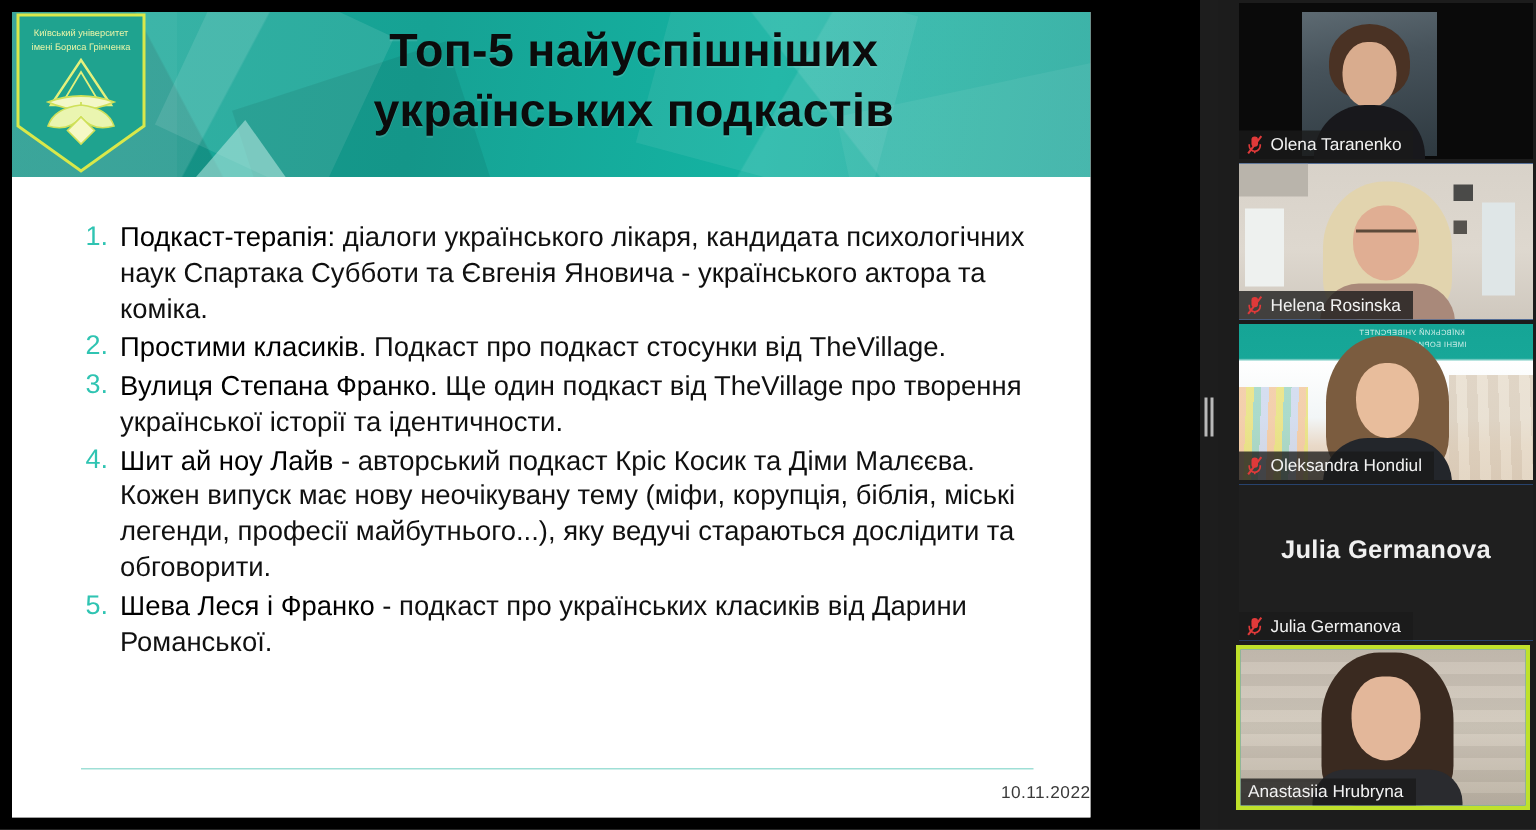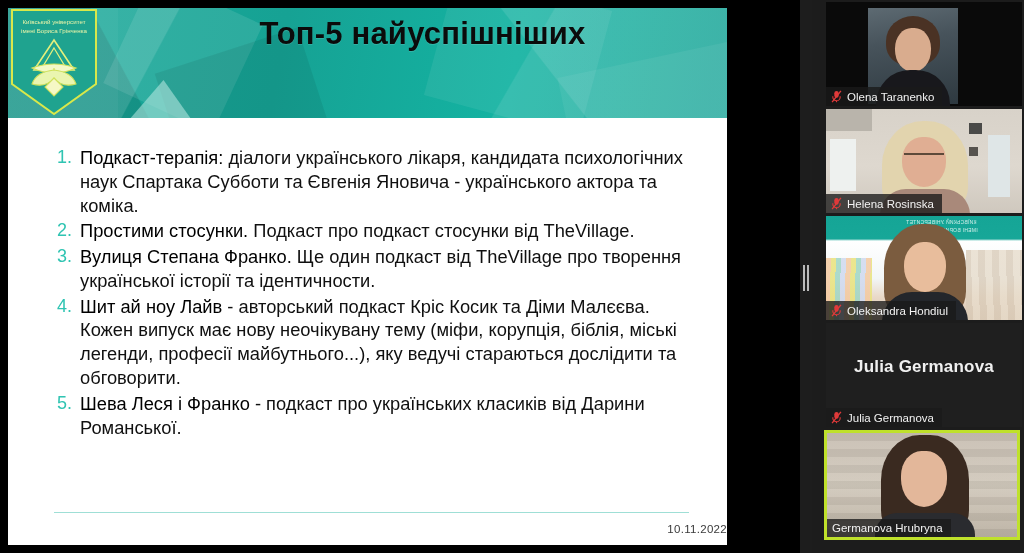--- a/index.html
+++ b/index.html
@@ -181,32 +181,33 @@
             <path d="M46 40 L58 60 H34 Z" fill="none" stroke="#e4f07c" stroke-width="1.2"></path>
             <path d="M24 60 q22 -8 44 0 q-22 10 -44 0 Z" fill="#f3f8c8" stroke="#cfe05a" stroke-width="1.2"></path>
             <path d="M46 60 L46 72" stroke="#cfe05a" stroke-width="1.2"></path>
             <path d="M46 62 q-18 2 -22 14 q14 4 22 -6 q8 10 22 6 q-4 -12 -22 -14 Z" fill="#eaf5b0" stroke="#cfe05a" stroke-width="1.1"></path>
             <path d="M46 70 l9 9 l-9 9 l-9 -9 Z" fill="#f6f8c6" stroke="#cfe05a" stroke-width="1.1"></path>
           </svg>
         </div>
 
         <div class="slide-title">
           <span class="tl">Топ-5 найуспішніших</span>
+          <span class="tl">українських подкастів</span>
         </div>
       </div>
 
       <div class="slide-body">
         <ol class="podlist">
           <li>
             <span class="num">1.</span>
             <b>Подкаст-терапія:</b><span> діалоги українського лікаря, кандидата психологічних наук Спартака Субботи та Євгенія Яновича - українського актора та коміка.</span>
           </li>
           <li>
             <span class="num">2.</span>
-            <b>Простими стосунки.</b><span> Подкаст про подкаст стосунки від TheVillage.</span>
+            <b>Простими класиків.</b><span> Подкаст про подкаст стосунки від TheVillage.</span>
           </li>
           <li>
             <span class="num">3.</span>
             <b>Вулиця Степана Франко.</b><span> Ще один подкаст від TheVillage про творення української історії та ідентичности.</span>
           </li>
           <li>
             <span class="num">4.</span>
             <b>Шит ай ноу Лайв</b><span> - авторський подкаст Кріс Косик та Діми Малєєва. Кожен випуск має нову неочікувану тему (міфи, корупція, біблія, міські легенди, професії майбутнього...), яку ведучі стараються дослідити та обговорити.</span>
           </li>
           <li>
@@ -312,18 +313,18 @@
     </div>
 
     <div class="tile speaking">
       <div class="vid v5">
         <div class="wall"></div>
         <div class="hair"></div>
           <div class="face"></div>
           <div class="body"></div>
       </div>
       <div class="badge">
-        <span class="nm">Germanova Hrubryna</span>
+        <span class="nm">Anastasiia Hrubryna</span>
       </div>
     </div>
 
   </div>
 </div>
 
 </body></html>

